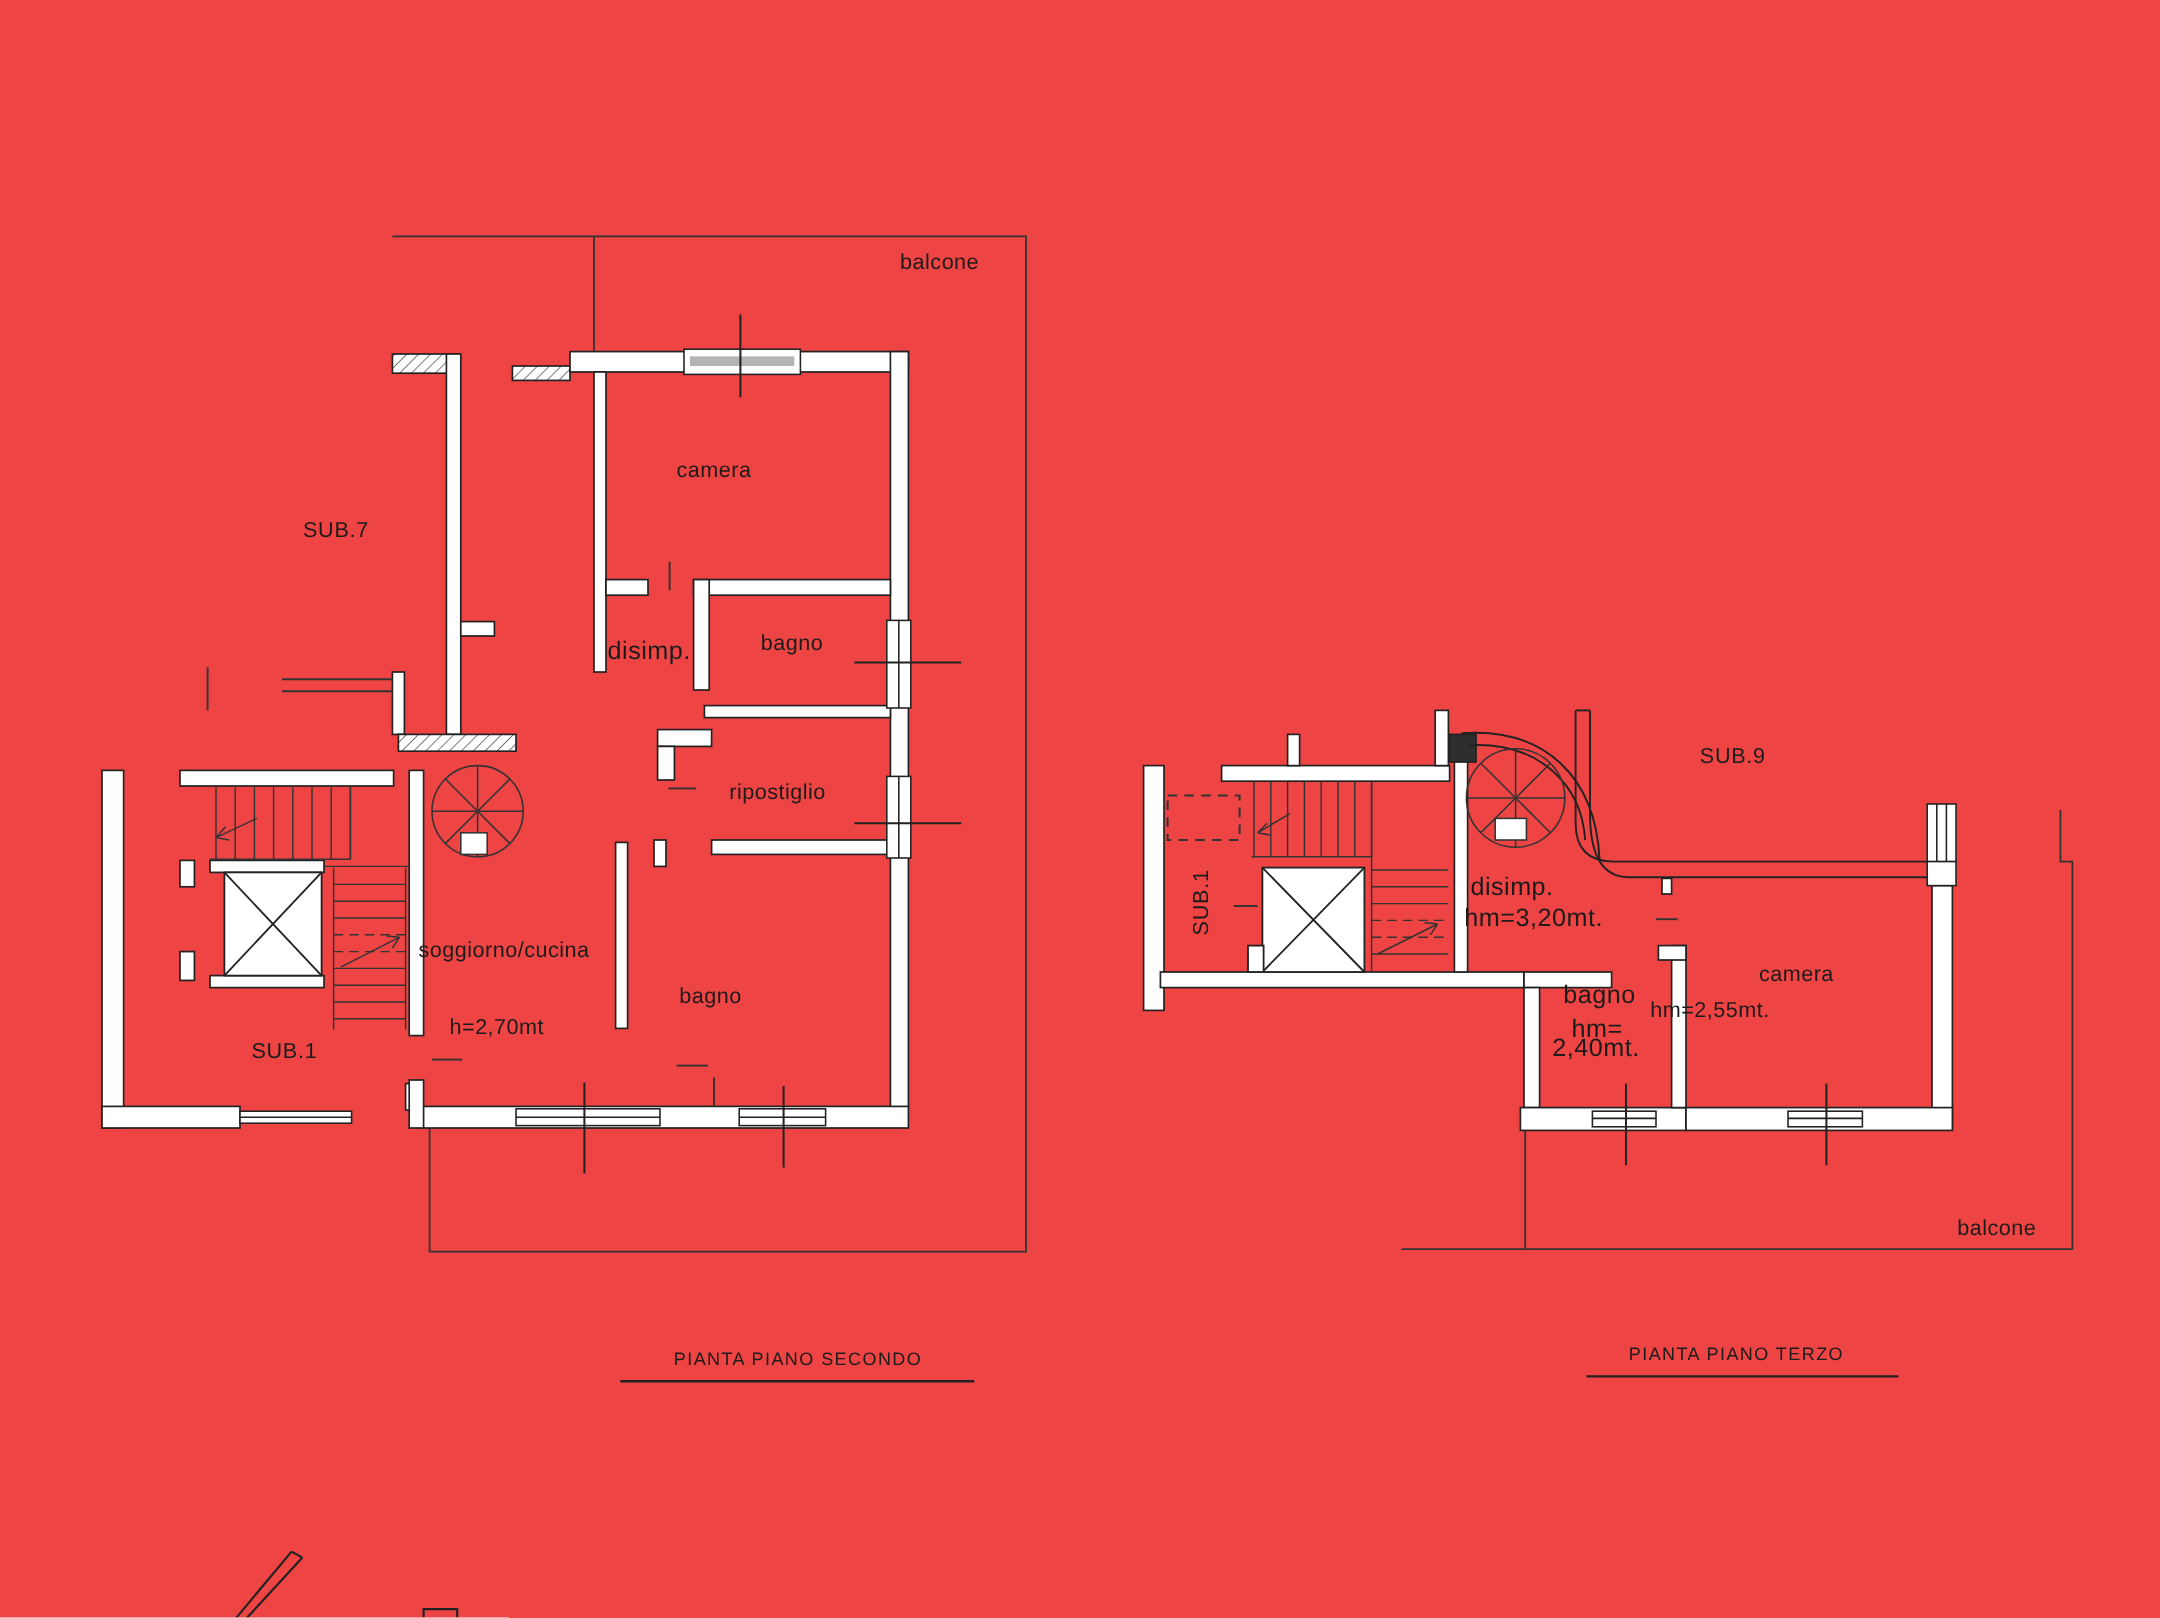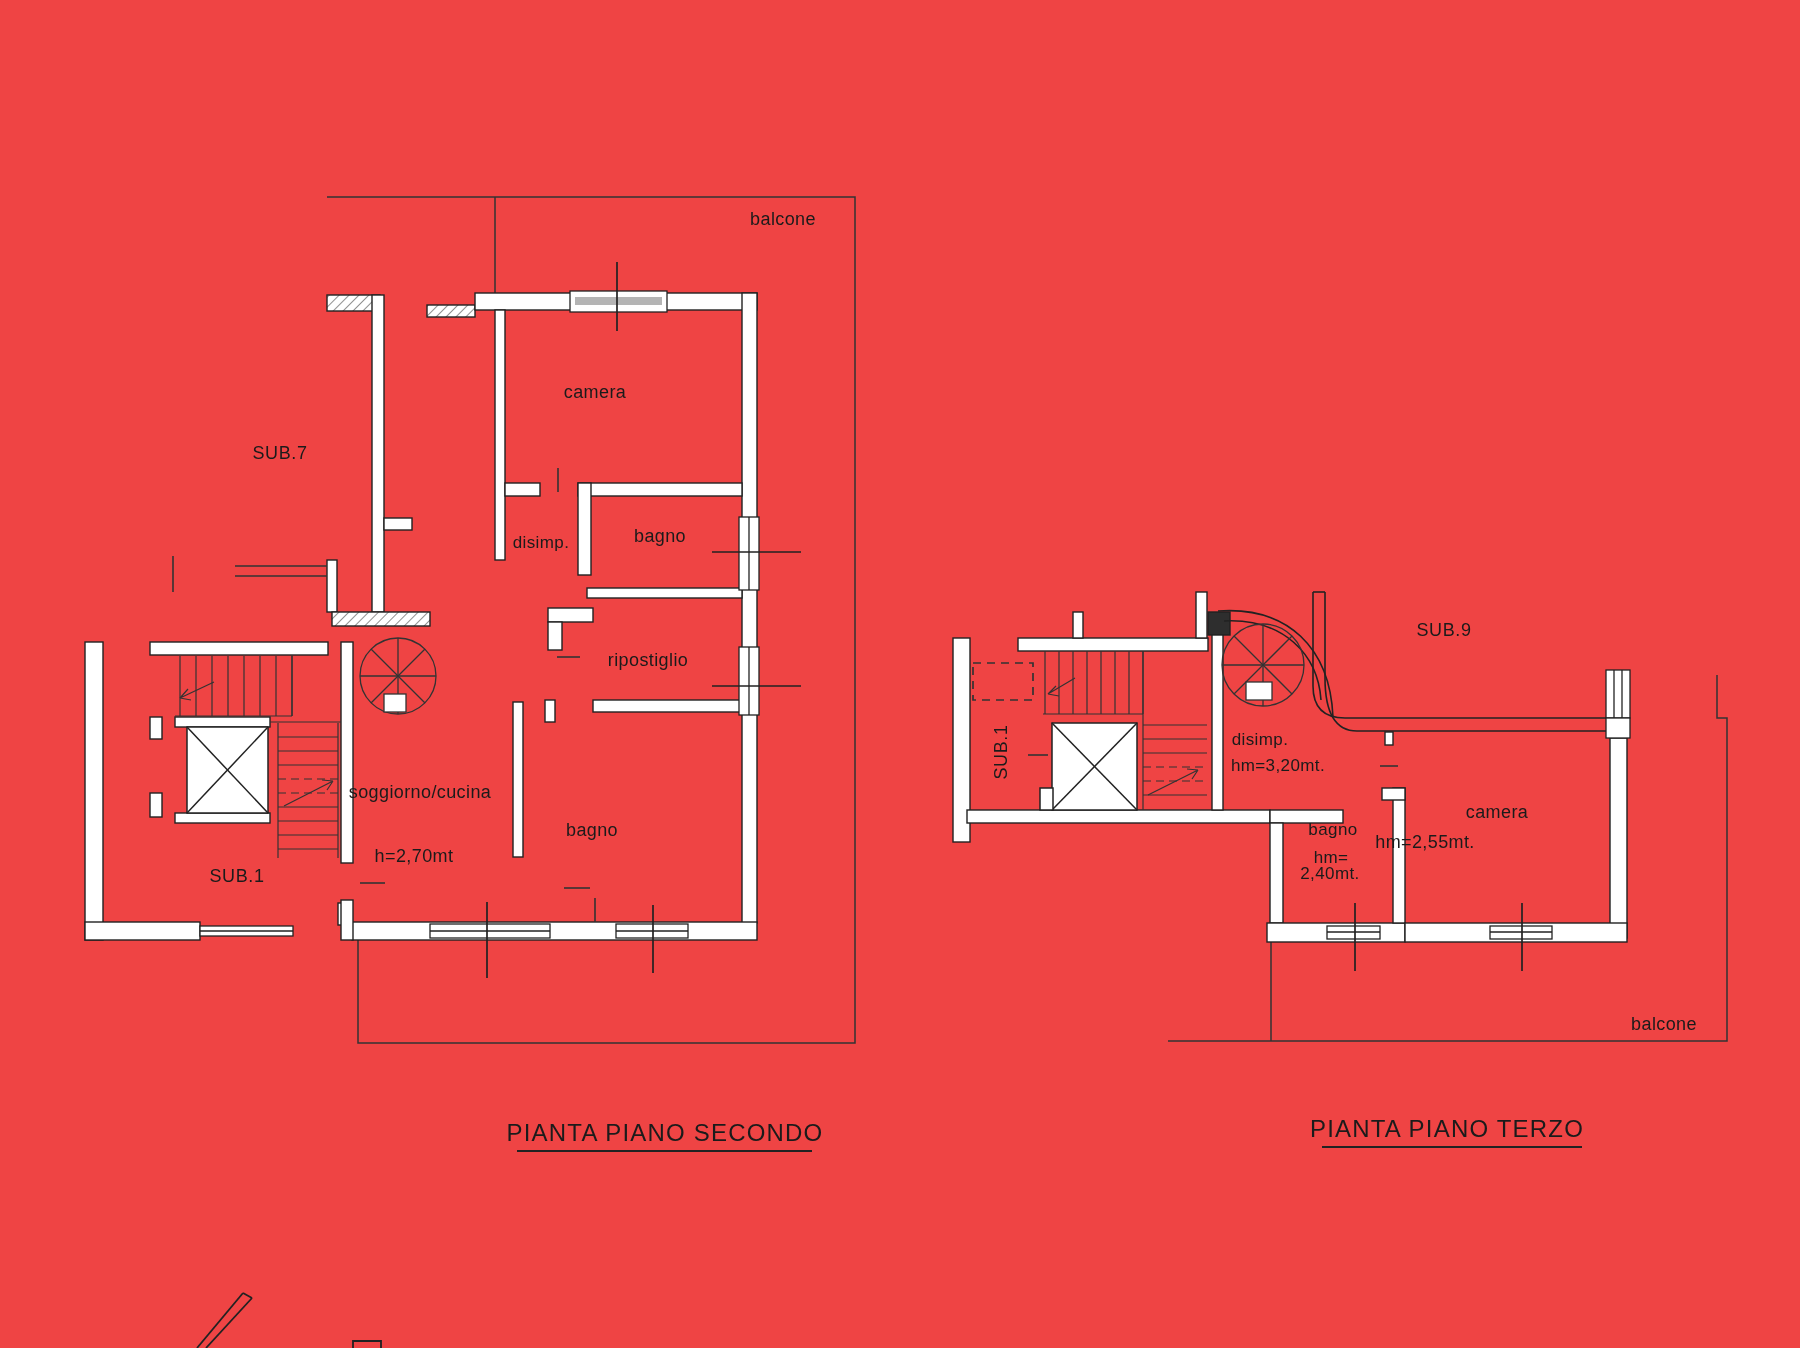--- a/index.html
+++ b/index.html
@@ -13,23 +13,23 @@
   }
   .sheet svg{position:absolute;left:0;top:0;}
   .lbl{
     position:absolute;
     transform:translate(-50%,-50%);
     white-space:nowrap;
     font-size:18px;
     color:#1b1b1b;
     letter-spacing:0.4px;
   }
-  .lbl.small{font-size:17px;}
+  .lbl.small{font-size:21px;}
   .lbl.sub{font-size:18px;letter-spacing:0.6px;}
-  .lbl.caption{font-size:24px;letter-spacing:1.2px;}
+  .lbl.caption{font-size:15px;letter-spacing:1.2px;}
   .lbl.vert{transform:translate(-50%,-50%) rotate(-90deg);}
 </style>
 </head>
 <body>
 
 <div class="sheet">
 
   <svg width="1800" height="1348" viewBox="0 0 1800 1348">
     <defs>
       <pattern id="hatch" width="7" height="7" patternUnits="userSpaceOnUse" patternTransform="rotate(45)">
@@ -283,21 +283,21 @@
     <g stroke="#222" stroke-width="1.8" fill="none">
       <path d="M197,1348 L243,1293"></path>
       <path d="M206,1348 L252,1298"></path>
       <path d="M243,1293 L252,1298"></path>
       <path d="M353,1348 V1341 H381 V1348"></path>
     </g>
   </svg>
 
   <span class="lbl" style="left:783px;top:219px">balcone</span>
   <span class="lbl" style="left:595px;top:392px">camera</span>
-  <span class="lbl sub" style="left:280px;top:453px">SUB.7</span>
+  <span class="lbl sub" style="left:280px;top:442px">SUB.7</span>
   <span class="lbl small" style="left:541px;top:543px">disimp.</span>
   <span class="lbl" style="left:660px;top:536px">bagno</span>
   <span class="lbl" style="left:648px;top:660px">ripostiglio</span>
   <span class="lbl" style="left:420px;top:792px">soggiorno/cucina</span>
   <span class="lbl" style="left:414px;top:856px">h=2,70mt</span>
   <span class="lbl" style="left:592px;top:830px">bagno</span>
   <span class="lbl sub" style="left:237px;top:876px">SUB.1</span>
   <span class="lbl caption" style="left:665px;top:1133px">PIANTA PIANO SECONDO</span>
 
   <span class="lbl sub vert" style="left:1001px;top:752px">SUB.1</span>

